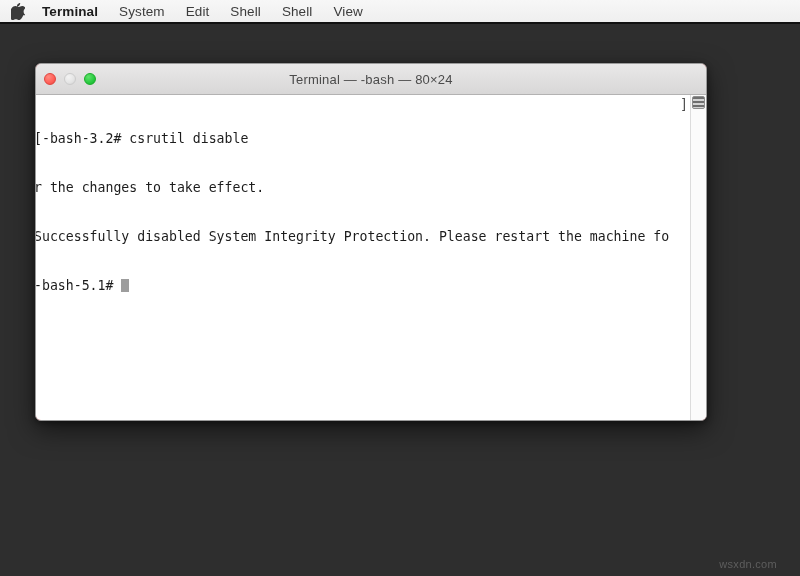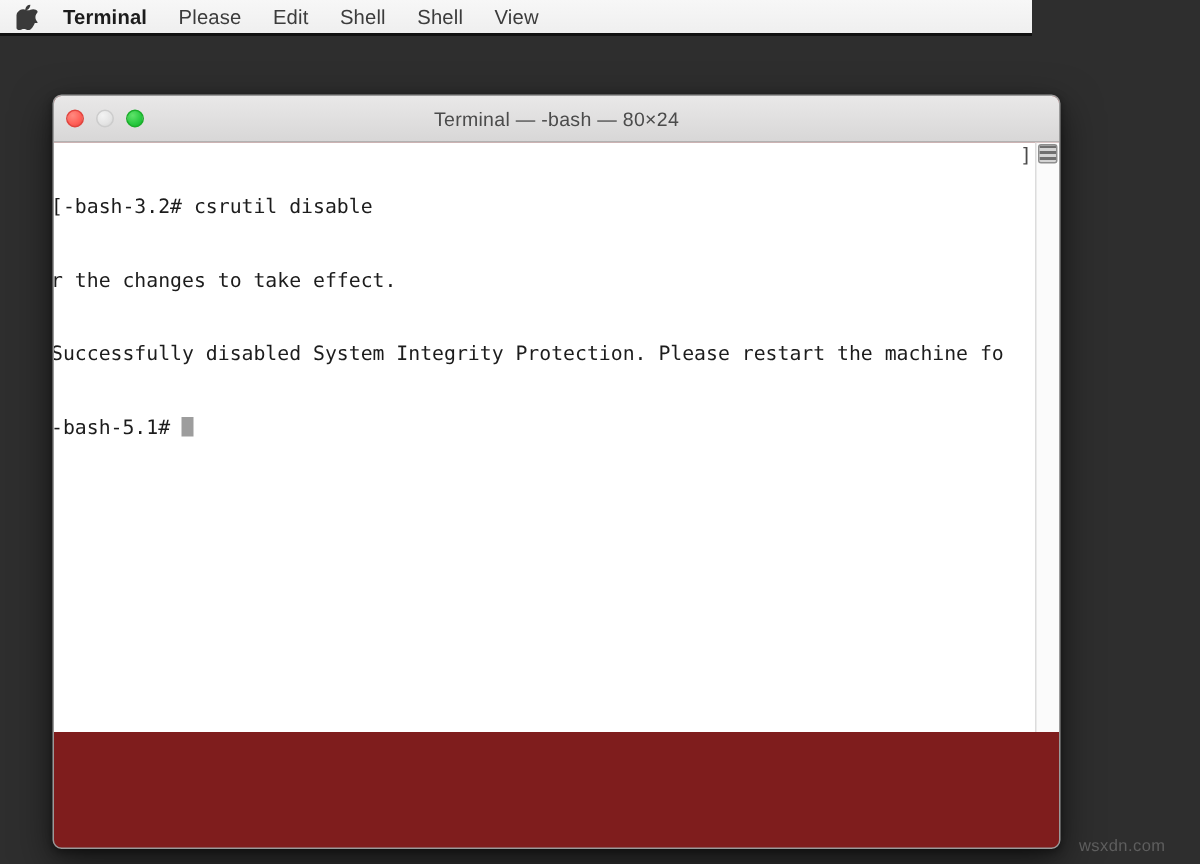--- a/index.html
+++ b/index.html
@@ -12,21 +12,21 @@
     background: #2e2e2e;
     font-family: "Liberation Sans", sans-serif;
     overflow: hidden;
     position: relative;
   }
 
   
   #menubar {
     position: absolute;
     top: 0; left: 0;
-    width: 688px;
+    width: 800px;
     height: 24px;
     background: linear-gradient(to bottom, #f7f7f7 0%, #efefef 100%);
     border-bottom: 2px solid #111111;
     display: flex;
     align-items: center;
     box-sizing: border-box;
     padding-left: 10px;
   }
   .apple-logo {
     width: 16px;
@@ -48,23 +48,23 @@
     font-weight: bold;
     color: #1c1c1c;
   }
 
   
   #terminal-window {
     position: absolute;
     left: 35px;
     top: 63px;
     width: 672px;
-    height: 503px;
+    height: 358px;
     border-radius: 6px;
-    background: #7f1d1d;
+    background: #fca5a5;
     box-shadow: 0 9px 26px rgba(0,0,0,0.55), 0 2px 6px rgba(0,0,0,0.4);
     overflow: hidden;
     border: 1px solid #9a9a9a;
     box-sizing: border-box;
   }
   #titlebar {
     height: 30px;
     background: linear-gradient(to bottom, #e9e8e8 0%, #d8d7d7 100%);
     border-bottom: 1px solid #b3b2b2;
     position: relative;
@@ -187,21 +187,21 @@
 <body>
 
 <div id="menubar">
   <div class="apple-logo">
     <svg width="14" height="17" viewBox="0 0 14 17" aria-hidden="true">
       <path fill="#3a3a3a" d="M9.2 0c.1 1-.3 1.9-.9 2.6-.6.7-1.5 1.2-2.4 1.1-.1-1 .4-2 .9-2.6C7.5.5 8.5 0 9.2 0zM12.2 12.3c-.4 1-.6 1.4-1.1 2.2-.7 1.2-1.8 2.6-3.1 2.6-1.2 0-1.5-.8-3.1-.8-1.6 0-1.9.8-3.1.8-1.3 0-2.3-1.3-3-2.4C-.9 11.6-1.1 7.5.6 5.3c1-1.4 2.4-2.2 3.8-2.2 1.4 0 2.3.8 3.4.8 1.1 0 1.8-.8 3.4-.8 1.3 0 2.6.7 3.5 1.9-3.1 1.7-2.6 6.1.5 7.3z"></path>
     </svg>
   </div>
 
   <div class="menu-item active">Terminal</div>
-  <div class="menu-item">Please</div>
+  <div class="menu-item">System</div>
   <div class="menu-item">Edit</div>
   <div class="menu-item">Shell</div>
   <div class="menu-item">Shell</div>
   <div class="menu-item">View</div>
 </div>
 
 <div id="terminal-window">
 
   <div id="titlebar">
     <div class="traffic-lights">

